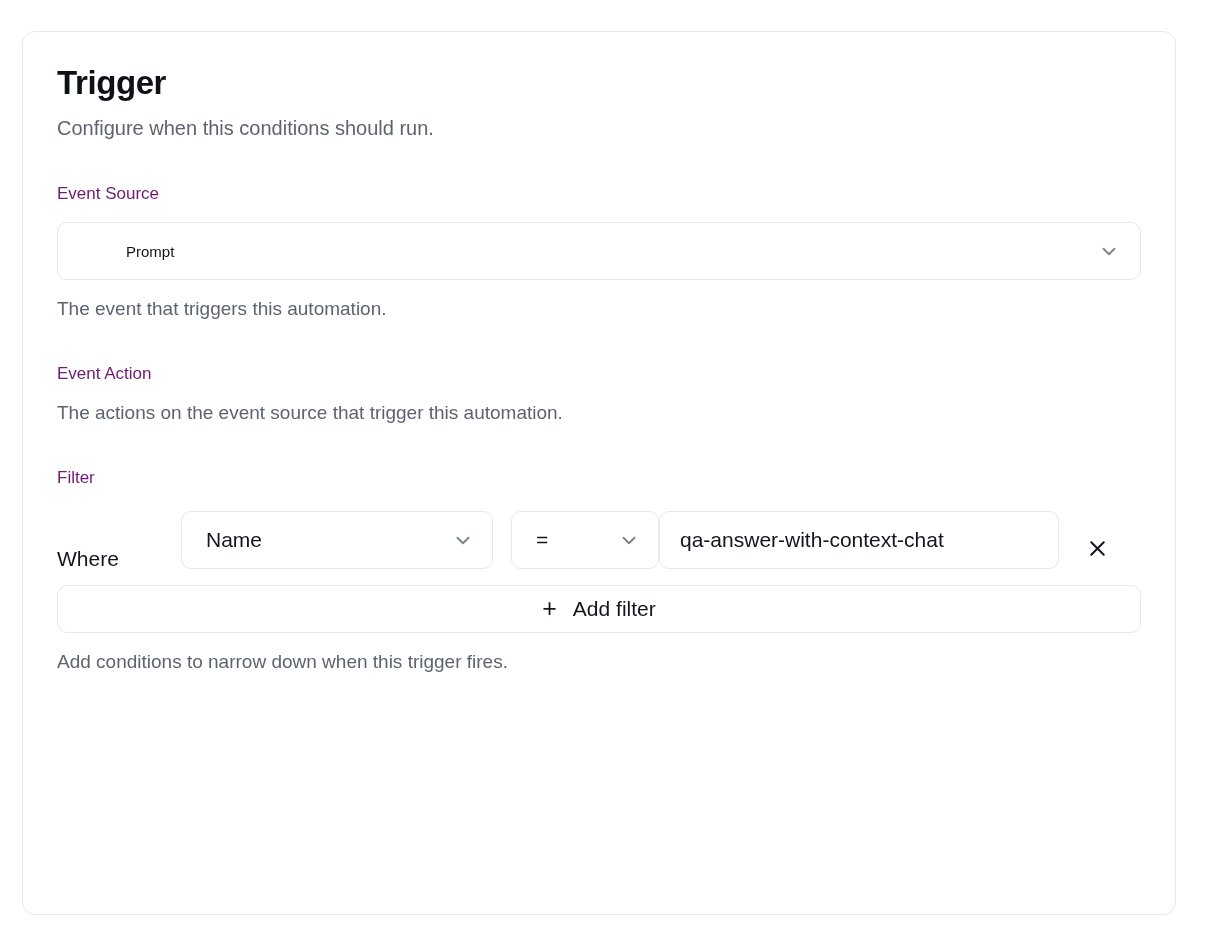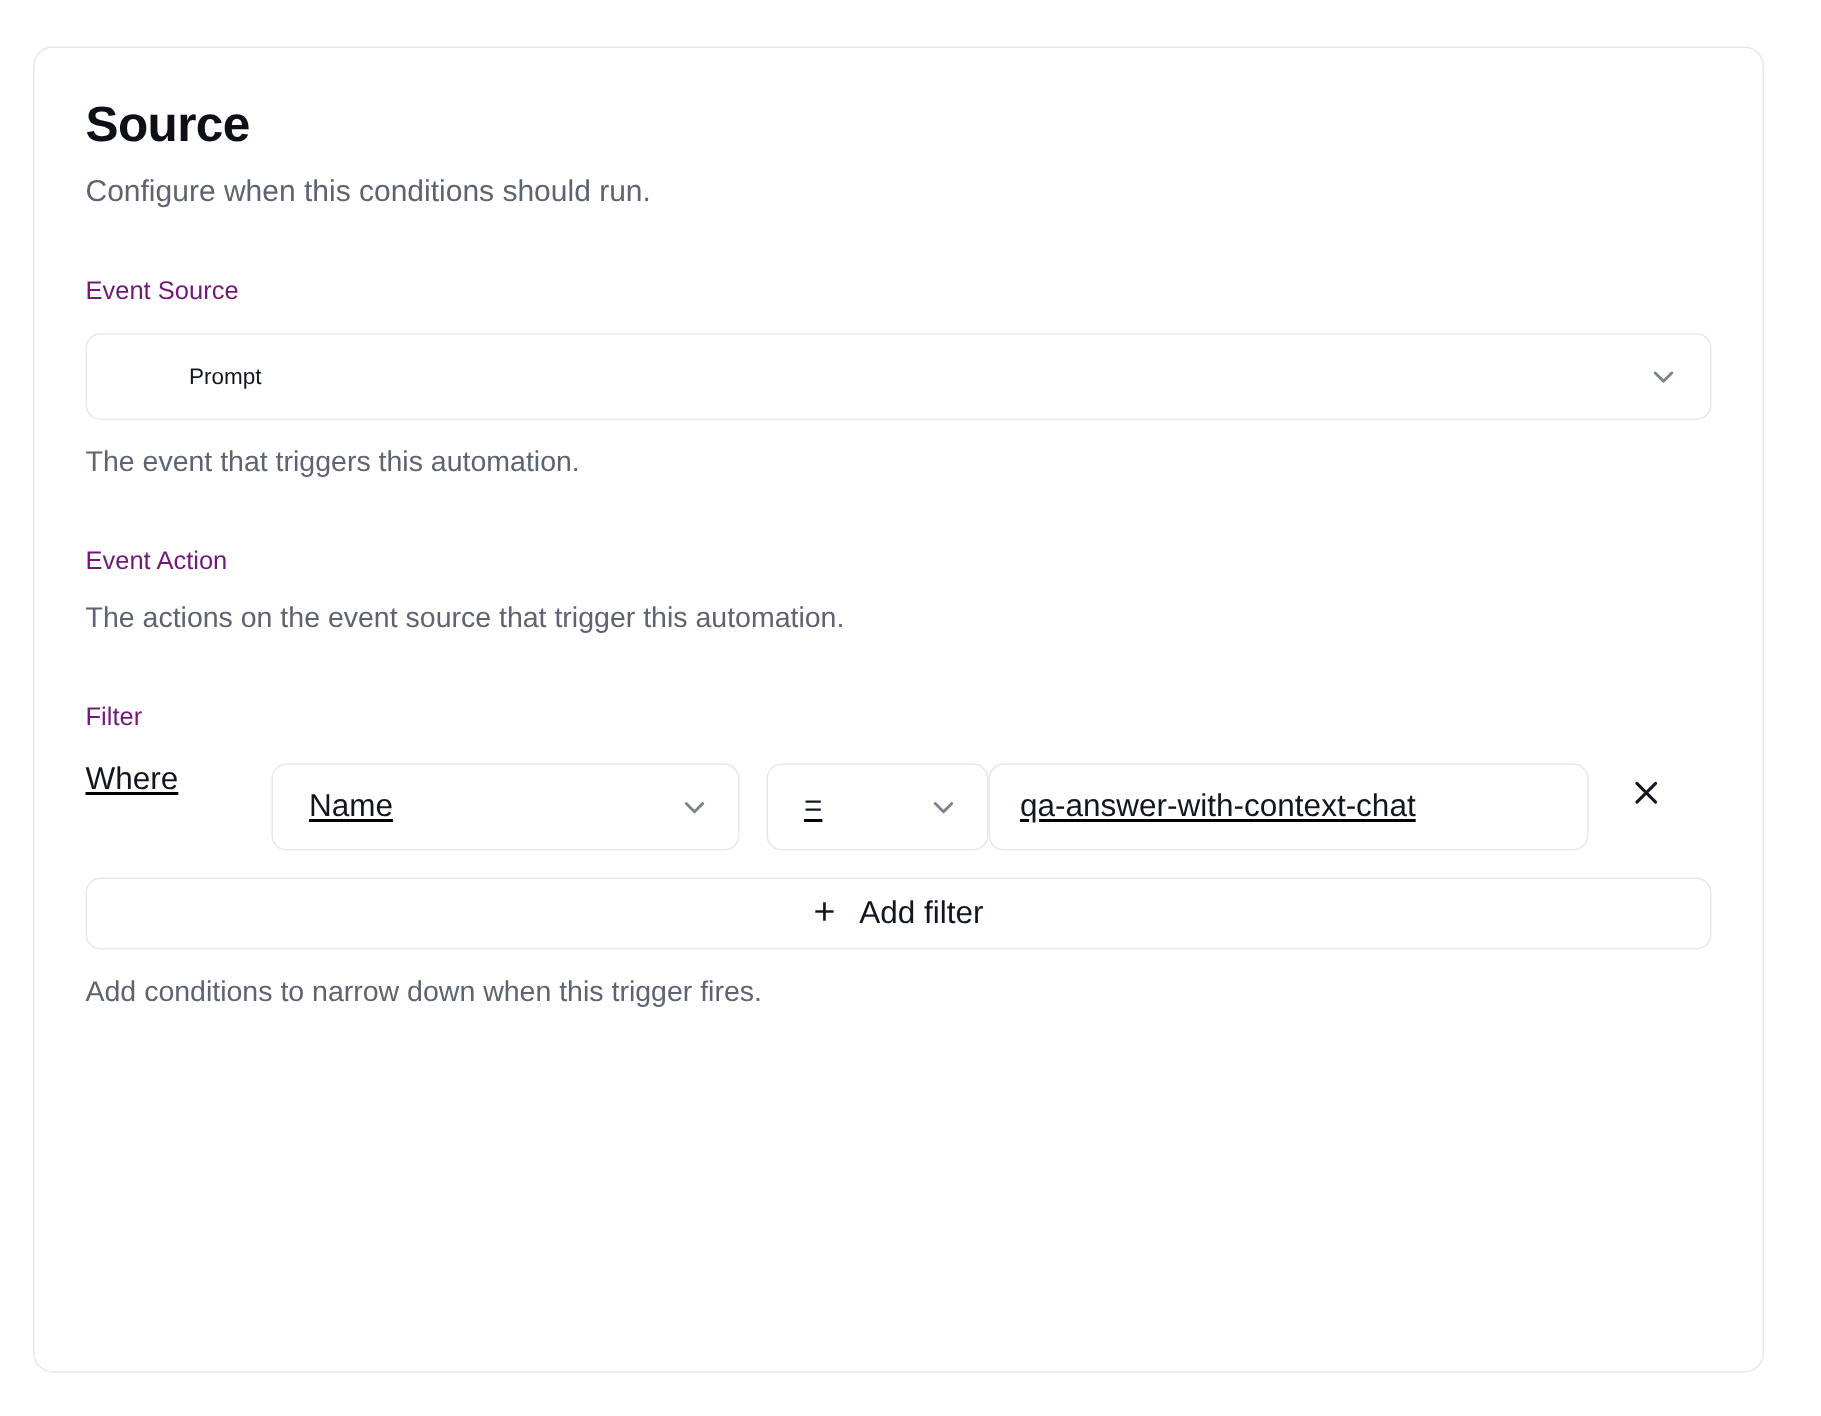--- a/index.html
+++ b/index.html
@@ -129,23 +129,22 @@
     font-size: 19px;
     color: #17202c;
     line-height: 1;
     cursor: pointer;
   }
 
   
   .filter-row {
     margin-top: 20px;
     display: flex;
-    align-items: flex-start;
+    align-items: flex-end;
     height: 60px;
-    text-decoration: underline;
   }
   .where-label {
     font-size: 21px;
     color: #11161f;
     width: 124px;
     flex: none;
     line-height: 1;
   }
   .filter-select {
     height: 58px;
@@ -224,21 +223,21 @@
     font-size: 21px;
     color: #11161f;
     line-height: 1;
   }
 </style>
 </head>
 <body>
 
 <div class="card">
 
-  <h1 class="card-title">Source</h1>
+  <h1 class="card-title">Trigger</h1>
   <p class="card-subtitle">Configure when this conditions should run.</p>
 
   <div class="field-label">Event Source</div>
   <div class="select-full">
     <span class="value">Prompt</span>
     <svg class="chev" viewBox="0 0 24 24">
       <path d="M6 9.5 L12 15.5 L18 9.5"></path>
     </svg>
   </div>
   <p class="help-text">The event that triggers this automation.</p>

